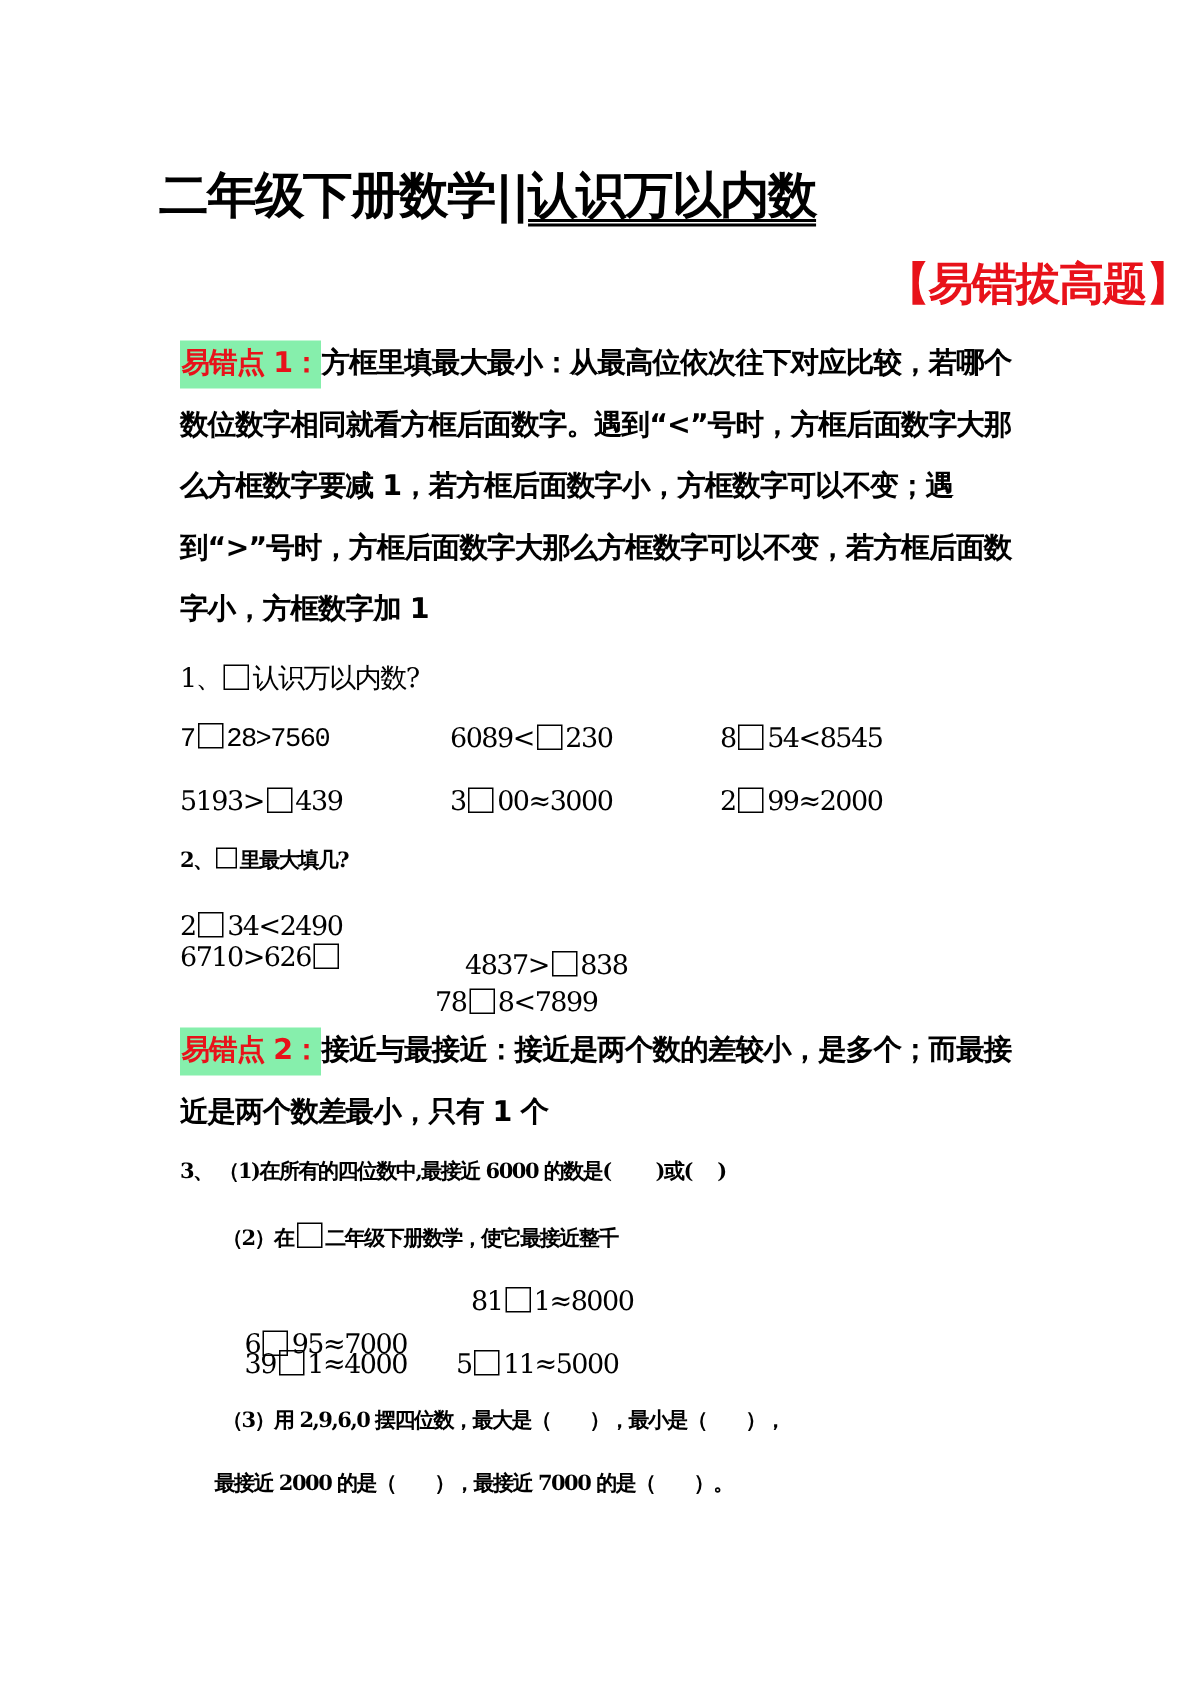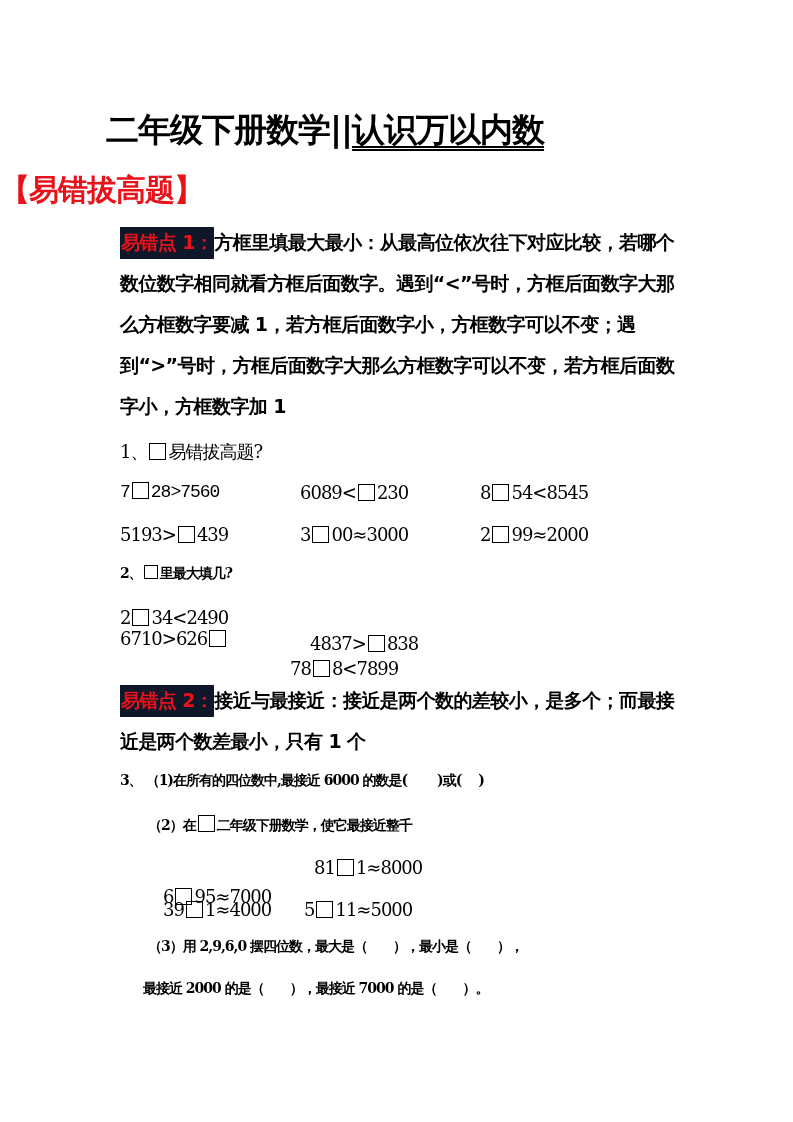--- a/index.html
+++ b/index.html
@@ -5,29 +5,29 @@
     html, body { margin: 0; padding: 0; background: #ffffff; }
     body { width: 793px; height: 1122px; position: relative; overflow: hidden; color: #000; }
     .abs { position: absolute; white-space: nowrap; }
     .title {
       top: 108px; left: 0; width: 650px; text-align: center;
       font-family: "DejaVu Sans", sans-serif; font-weight: bold; font-size: 33px; letter-spacing: -1px;
       line-height: 44px;
     }
     .title .u { text-decoration: underline; text-decoration-style: double; text-underline-offset: 5px; text-decoration-thickness: 2px; }
     .subtitle {
-      top: 168px; left: 0; width: 793px; text-align: left;
+      top: 168px; left: 0; width: 793px; text-align: right;
       font-family: "DejaVu Sans", sans-serif; font-weight: bold; font-size: 30px; color: #e8121a;
       line-height: 44px; letter-spacing: -1px;
     }
     .para {
       font-family: "DejaVu Sans", sans-serif; font-weight: bold; font-size: 19px; line-height: 41px;
       left: 120px; width: 560px; white-space: normal; letter-spacing: -0.6px;
     }
-    .hl { background: #0f172a; color: #e8121a; padding: 4px 1px 6px 1px; }
+    .hl { background: #86efac; color: #e8121a; padding: 4px 1px 6px 1px; }
     .serif { font-family: "DejaVu Serif", "Liberation Serif", serif; font-size: 18px; letter-spacing: -1px; }
     .serifb { font-family: "DejaVu Serif", "Liberation Serif", serif; font-size: 14px; font-weight: bold; letter-spacing: -1px; }
     .box {
       display: inline-block; width: 17px; height: 17px; border: 1.6px solid #000;
       vertical-align: -2px; margin: 0 2px; box-sizing: border-box;
     }
     .box.small { width: 14px; height: 14px; border-width: 1.3px; vertical-align: -1px; }
   </style>
 </head>
 <body>
@@ -36,21 +36,21 @@
   <span>二年级下册数学||</span><span class="u">认识万以内数</span>
 </div>
 
 <div class="abs subtitle">【易错拔高题】</div>
 
 <div class="abs para" style="top:222px;">
   <span class="hl">易错点 1：</span><span>方框里填最大最小：从最高位依次往下对应比较，若哪个数位数字相同就看方框后面数字。遇到“&lt;”号时，方框后面数字大那么方框数字要减 1，若方框后面数字小，方框数字可以不变；遇到“&gt;”号时，方框后面数字大那么方框数字可以不变，若方框后面数字小，方框数字加 1</span>
 </div>
 
 <div class="abs serif" style="top:440px; left:120px;">
-  <span>1、</span><span class="box"></span><span>易错拔高题?</span>
+  <span>1、</span><span class="box"></span><span>认识万以内数?</span>
 </div>
 
 <div class="abs serif" style="top:482px; left:120px;font-family:Liberation Mono, monospace;"><span>7</span><span class="box"></span><span>28&gt;7560</span></div>
 <div class="abs serif" style="top:482px; left:300px;"><span>6089&lt;</span><span class="box"></span><span>230</span></div>
 <div class="abs serif" style="top:482px; left:480px;"><span>8</span><span class="box"></span><span>54&lt;8545</span></div>
 
 <div class="abs serif" style="top:524px; left:120px;"><span>5193&gt;</span><span class="box"></span><span>439</span></div>
 <div class="abs serif" style="top:524px; left:300px;"><span>3</span><span class="box"></span><span>00≈3000</span></div>
 <div class="abs serif" style="top:524px; left:480px;"><span>2</span><span class="box"></span><span>99≈2000</span></div>
 

